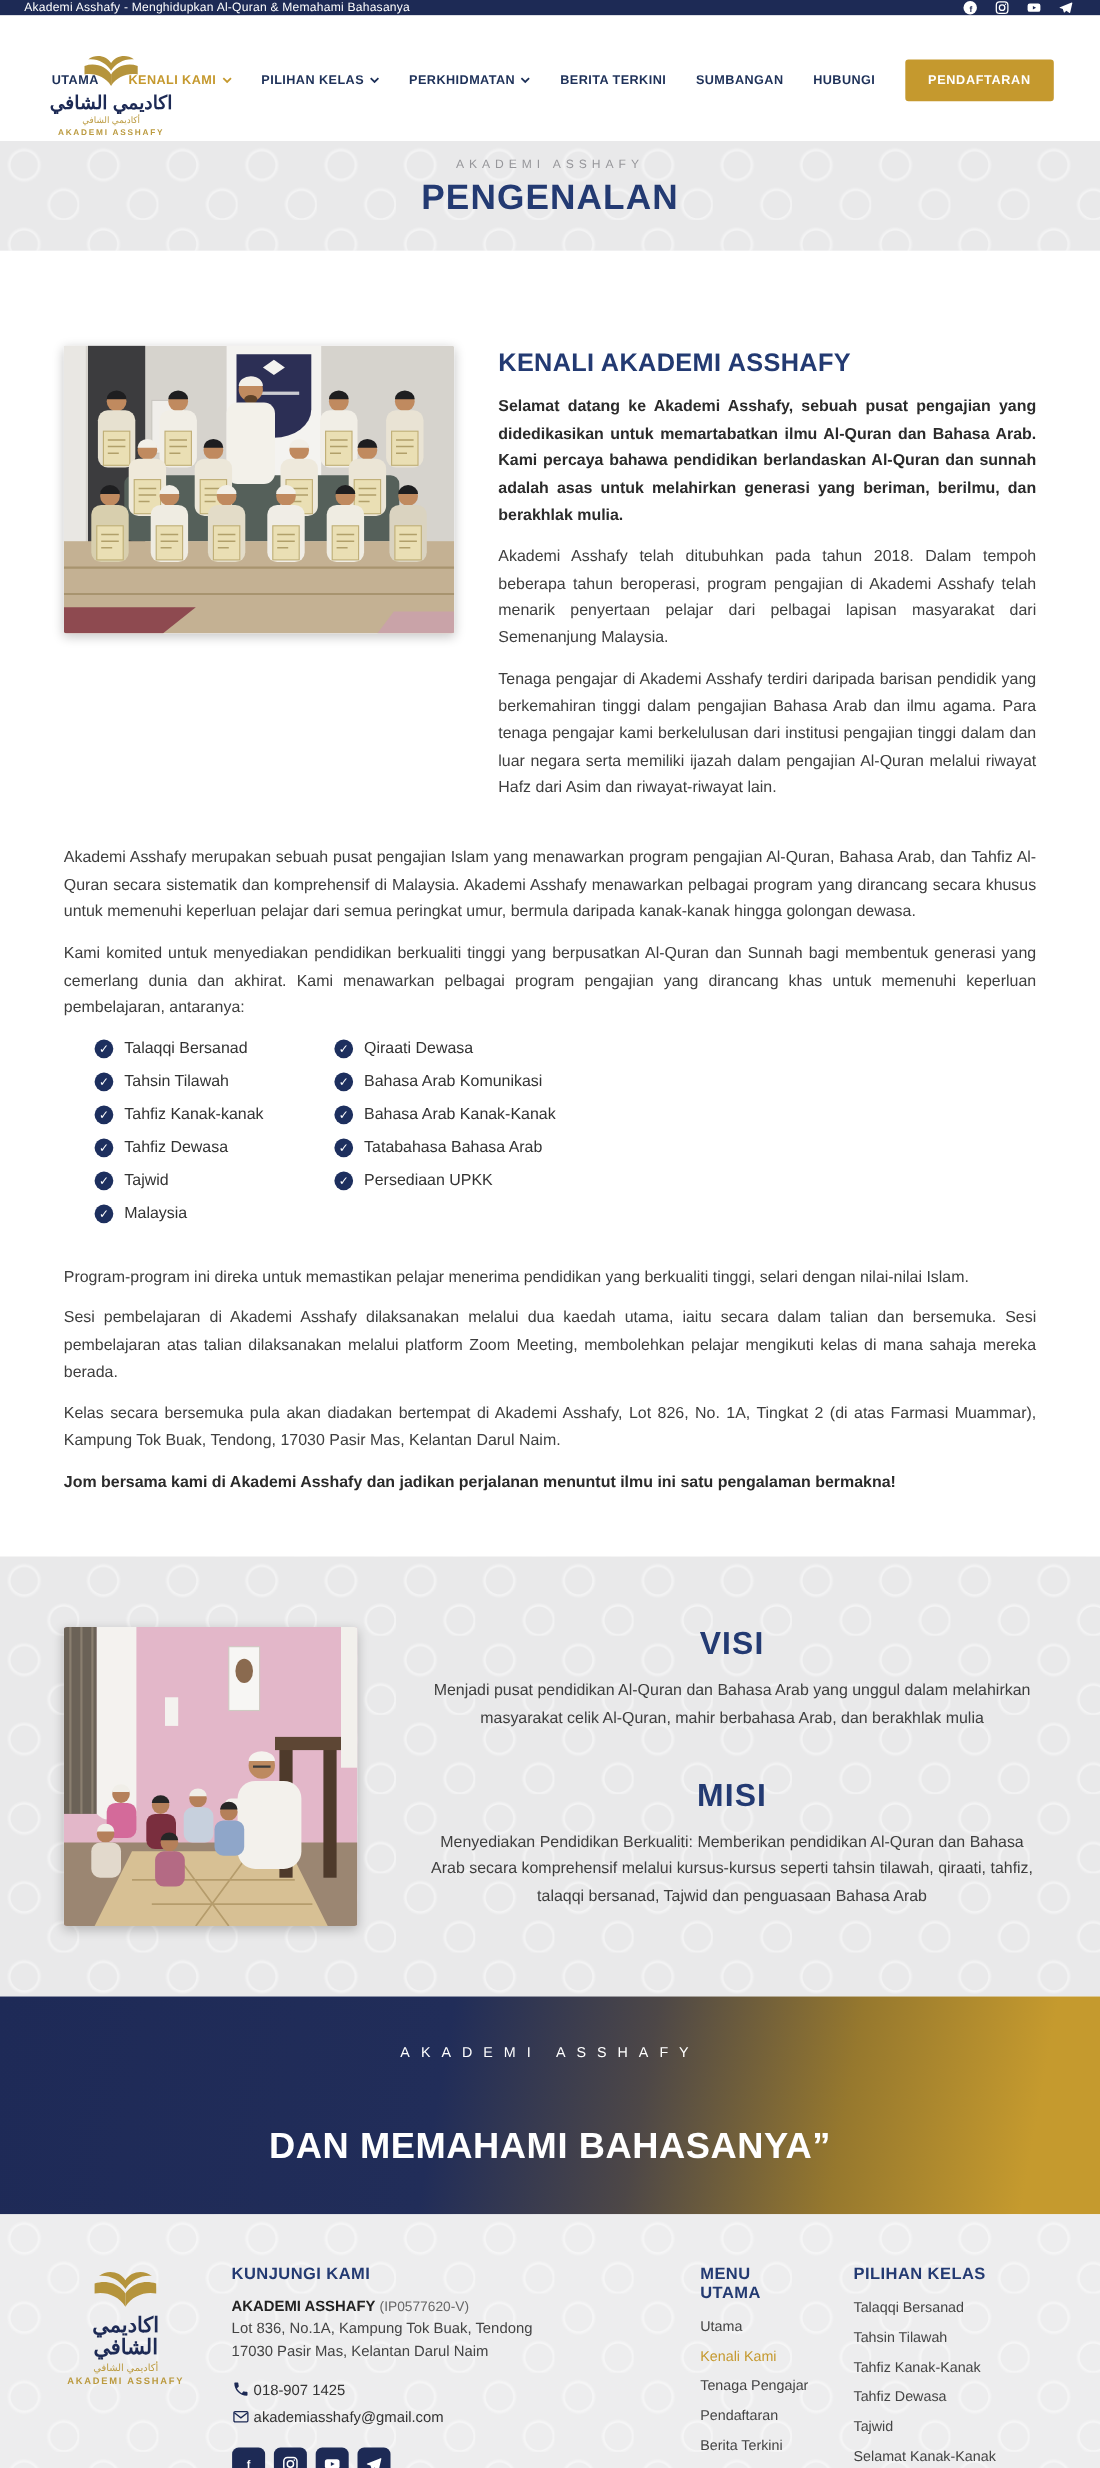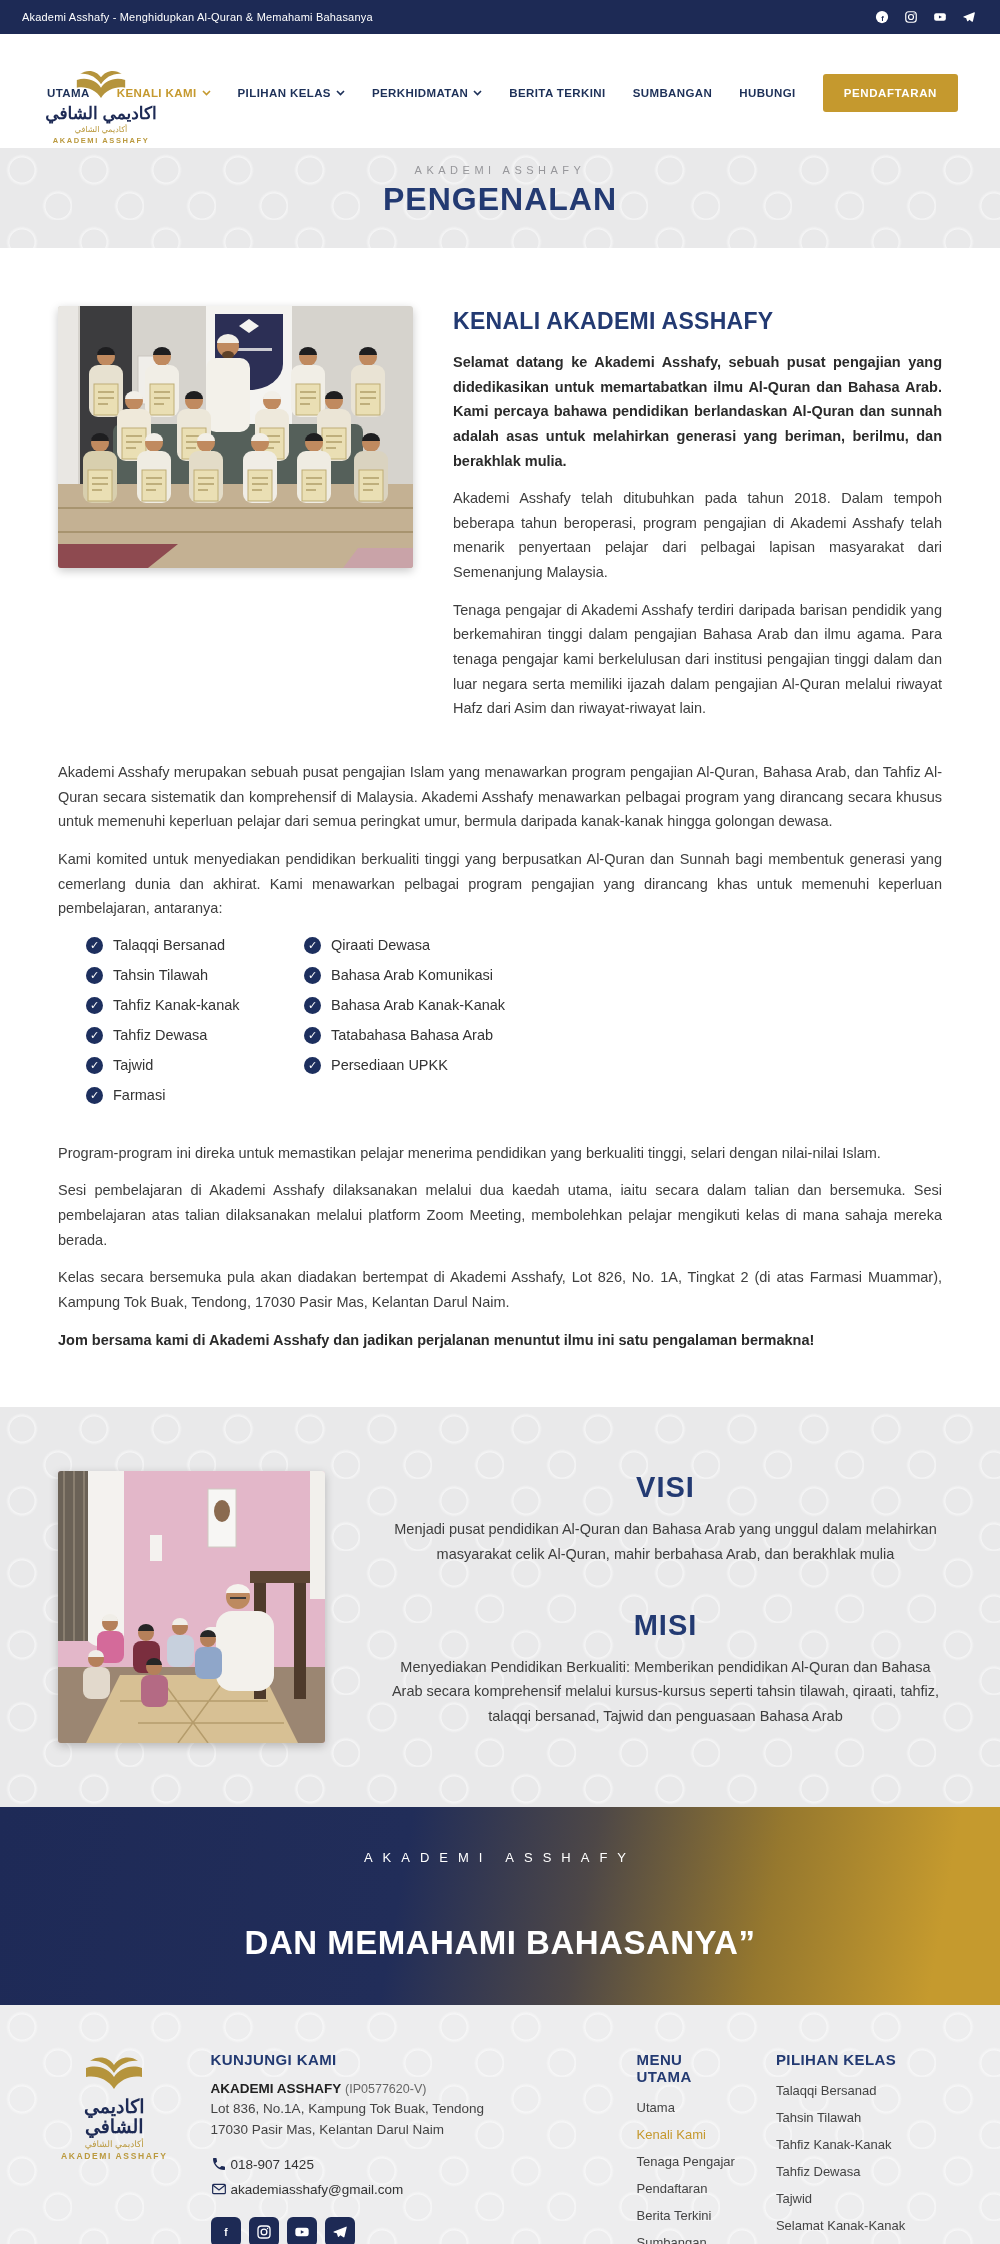--- a/index.html
+++ b/index.html
@@ -1,20 +1,20 @@
 <!DOCTYPE html>
 <html><head>
 <meta charset="utf-8">
 <style>
   * { box-sizing: border-box; margin: 0; padding: 0; }
   body { width: 1000px; margin: 0; font-family: "Liberation Sans", sans-serif; color: #3e3e3e; background: #fff; }
   #page { position: relative; width: 1000px; }
 
   
-  .topbar { height: 34px; background: #1d2a55; color: #fff; display: flex; align-items: center; justify-content: space-between; padding: 0 24px 0 22px; }
+  .topbar { height: 14px; background: #1d2a55; color: #fff; display: flex; align-items: center; justify-content: space-between; padding: 0 24px 0 22px; }
   .tagline { font-size: 11px; letter-spacing: .2px; }
   .topbar-socials { display: flex; align-items: center; gap: 15px; }
   .topbar-socials a { display: flex; width: 14px; height: 14px; }
   .topbar-socials svg { width: 14px; height: 14px; }
 
   
   .navbar { position: relative; height: 114px; background: #fff; }
   .nav-row { display: flex; align-items: center; justify-content: flex-end; gap: 27px; padding: 40px 42px 0 0; }
   .logo { position: absolute; left: 40px; top: 33px; width: 122px; text-align: center; cursor: pointer; }
   .logo svg.book { width: 58px; height: 38px; display: block; margin: 0 auto; }
@@ -31,21 +31,21 @@
     background-image:
       radial-gradient(circle 17px at 22px 22px, transparent 12px, rgba(255,255,255,.55) 13px, transparent 16px),
       radial-gradient(circle 17px at 58px 58px, transparent 12px, rgba(255,255,255,.55) 13px, transparent 16px);
     background-size: 72px 72px; }
 
   .band { height: 100px; display: flex; flex-direction: column; align-items: center; justify-content: center; padding-bottom: 14px; }
   .eyebrow { font-size: 11px; letter-spacing: 4.5px; color: #96969a; margin-bottom: 5px; }
   .page-title { font-size: 32px; font-weight: bold; color: #233a72; letter-spacing: 1px; }
 
   
-  .intro { background: #fff; padding: 58px 58px 55px 58px; }
+  .intro { background: #fff; padding: 86px 58px 55px 58px; }
   .intro-row { display: flex; gap: 40px; }
   .photo { border-radius: 3px; overflow: hidden; box-shadow: 0 3px 10px rgba(0,0,0,.22); flex: none; }
   .photo svg { display: block; }
   .photo-1 { width: 355px; height: 262px; }
   .intro-text { flex: 1; }
   .intro-text h2 { font-size: 23px; color: #233a72; letter-spacing: .3px; margin: 2px 0 15px; }
   p { font-size: 14.5px; line-height: 1.7; margin: 0 0 13px; text-align: justify; }
   p.lead { font-weight: bold; color: #2b2b2b; }
   .wide { margin-top: 26px; }
   .checklist { display: flex; margin: 16px 0 24px; padding-left: 28px; }
@@ -267,21 +267,21 @@
           <li>
             <span class="chk"></span>
             <span class="lbl">Tahfiz Dewasa</span>
           </li>
           <li>
             <span class="chk"></span>
             <span class="lbl">Tajwid</span>
           </li>
           <li>
             <span class="chk"></span>
-            <span class="lbl">Farmasi</span>
+            <span class="lbl">Malaysia</span>
           </li>
         </ul>
       <ul class="c2">
           <li>
             <span class="chk"></span>
             <span class="lbl">Qiraati Dewasa</span>
           </li>
           <li>
             <span class="chk"></span>
             <span class="lbl">Bahasa Arab Komunikasi</span>

